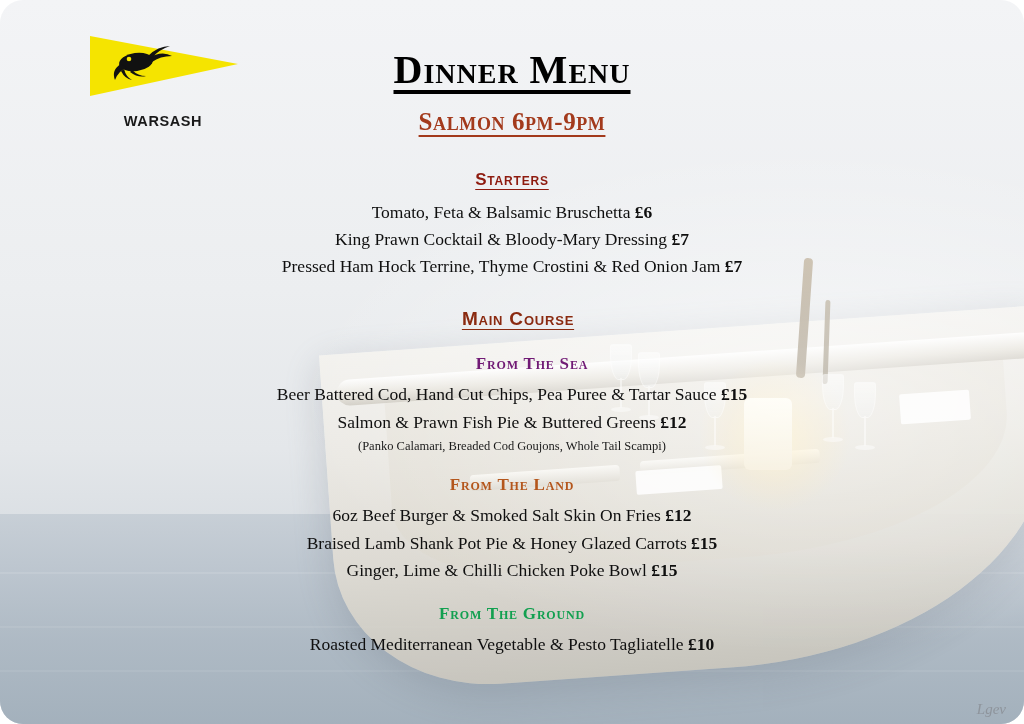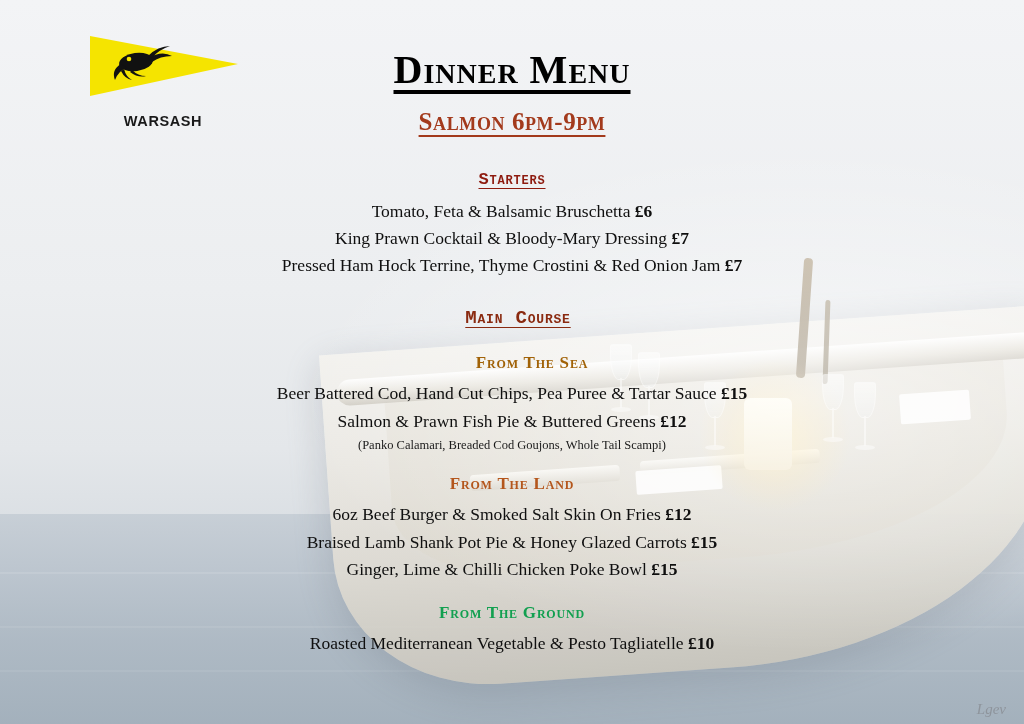--- a/index.html
+++ b/index.html
@@ -13,20 +13,21 @@
     background: #ffffff;
     position: relative;
   }
 
   
   #bg-photo {
     position: absolute;
     inset: 0;
     overflow: hidden;
     z-index: 0;
+    border-radius: 23px;
   }
   .sky {
     position: absolute;
     left: 0; top: 0; width: 100%; height: 100%;
     background: linear-gradient(180deg,#f3f4f6 0%, #eceef0 40%, #e4e7ea 62%, #d8dde2 75%, #c9d1d8 88%, #bcc6cf 100%);
   }
   .haze {
     position: absolute;
     left: 0; top: 0; width: 100%; height: 100%;
     background: radial-gradient(ellipse 70% 50% at 78% 55%, rgba(255,255,255,0.55), rgba(255,255,255,0) 70%);
@@ -216,21 +217,21 @@
   }
 
   .menu-body {
     position: absolute;
     left: 0; top: 170px;
     width: 1024px;
     text-align: center;
   }
 
   .section-head {
-    font-family: Liberation Mono, monospace;
+    font-family: Liberation Sans, sans-serif;
     font-weight: bold;
     font-size: 17px;
     letter-spacing: .8px;
     color: #8e1b0f;
     text-decoration: underline;
     text-underline-offset: 4px;
     font-variant: small-caps;
     margin-bottom: 9px;
   }
   .section-head.big {
@@ -240,21 +241,21 @@
     padding-left: 12px;
   }
   .sub-head {
     font-family: "Liberation Serif", serif;
     font-weight: bold;
     font-size: 17px;
     letter-spacing: .8px;
     font-variant: small-caps;
     margin-bottom: 7px;
   }
-  .sub-head.sea  { color: #a16207; padding-left: 40px; }
+  .sub-head.sea  { color: #701a75; padding-left: 40px; }
   .sub-head.land { color: #b4561c; }
   .sub-head.ground { color: #12a050; }
 
   .item {
     font-family: "Liberation Serif", serif;
     font-size: 17.5px;
     color: #0f0f0f;
     line-height: 1.55;
   }
   .item .price { font-weight: bold; }

